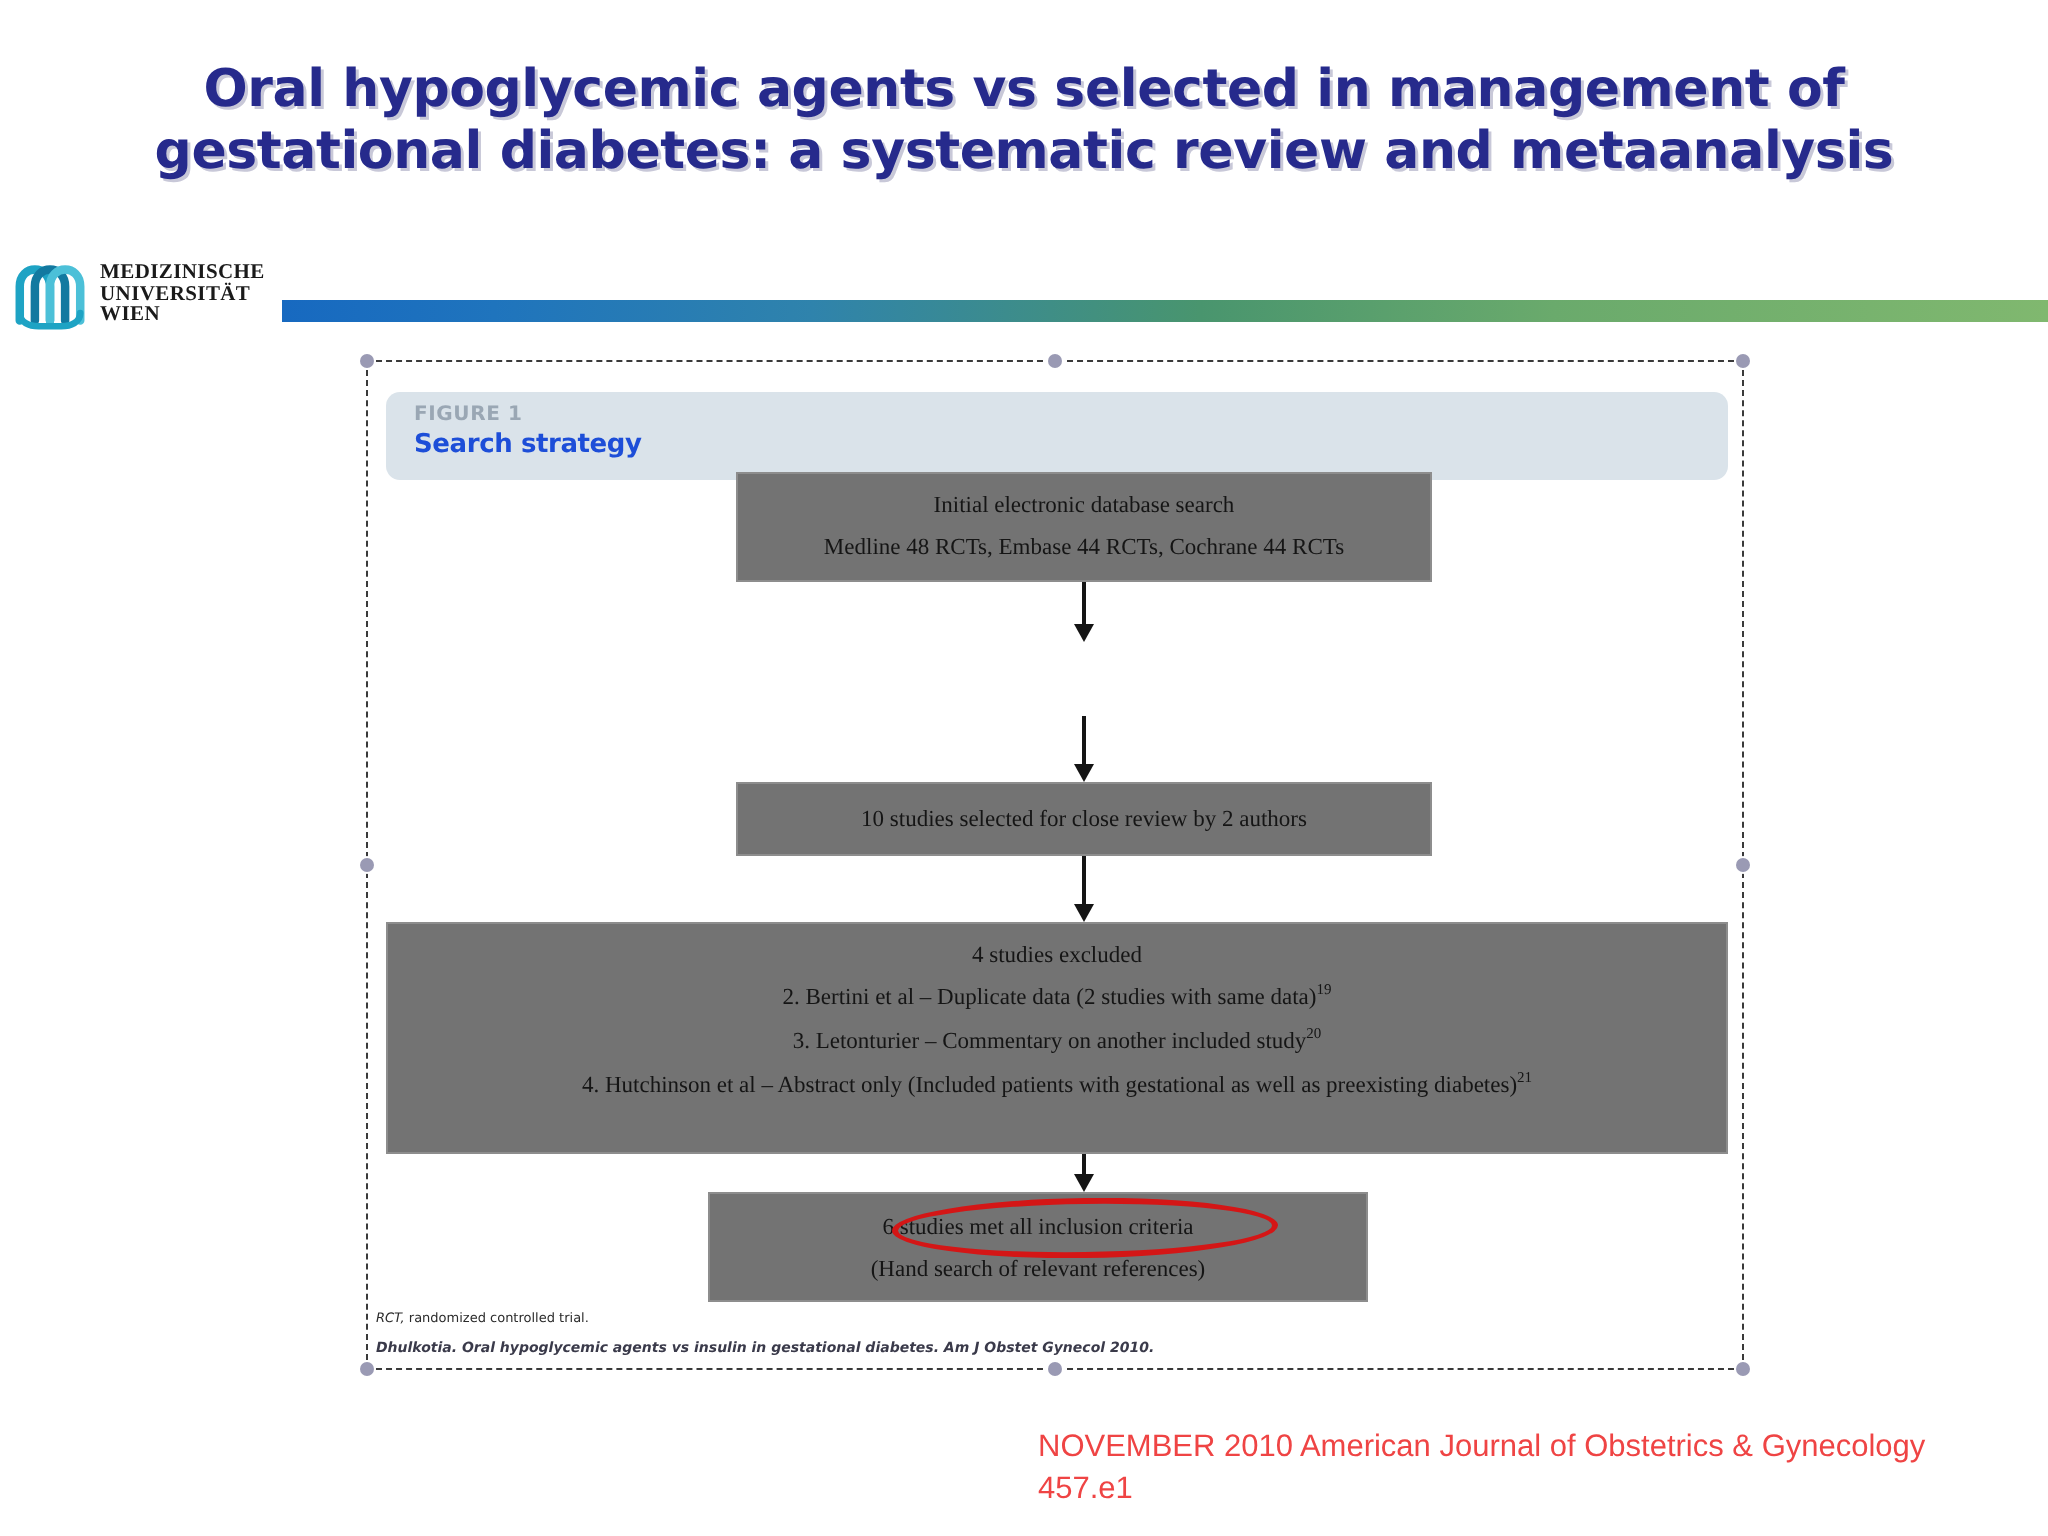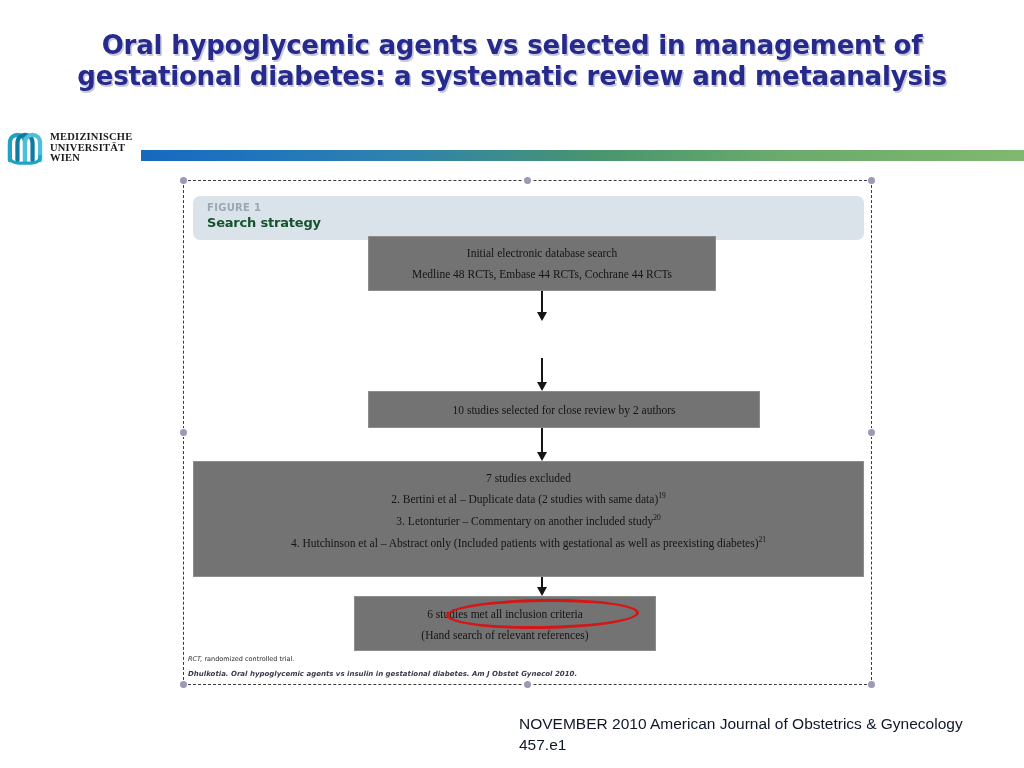--- a/index.html
+++ b/index.html
@@ -112,21 +112,21 @@
     font-size: 10px;
     font-weight: bold;
     letter-spacing: 0.3px;
     color: #9aa7b4;
     line-height: 13px;
   }
   .figure-heading {
     font-family: "DejaVu Sans", sans-serif;
     font-size: 13px;
     font-weight: bold;
-    color: #14532d;
+    color: #1d4ed8;
     line-height: 17px;
     letter-spacing: -0.2px;
   }
 
   
   .flow {
     position: absolute;
     left: 0;
     top: 0;
     width: 689px;
@@ -141,23 +141,23 @@
     color: #151515;
     text-align: center;
   }
   .node .ln {
     display: block;
     font-size: 11.5px;
     line-height: 21px;
   }
   .node-a { left: 184px; top: 55px;  width: 348px; height: 55px; padding-top: 6px; }
   .node-b { left: 184px; top: 140px; width: 348px; height: 37px; padding-top: 8px; }
-  .node-c { left: 184px; top: 210px; width: 392px; height: 37px; padding-top: 8px; }
+  .node-c { left: 184px; top: 210px; width: 348px; height: 37px; padding-top: 8px; }
   .node-d { left: 9px;   top: 280px; width: 671px; height: 116px; padding-top: 6px; }
-  .node-e { left: 170px; top: 415px; width: 302px; height: 55px; padding-top: 7px; }
+  .node-e { left: 170px; top: 415px; width: 330px; height: 55px; padding-top: 7px; }
 
   .node-d .ln { line-height: 22px; }
   .node-d .ln.first { line-height: 20px; }
   sup {
     font-size: 7.5px;
     vertical-align: super;
     line-height: 0;
   }
 
   
@@ -219,21 +219,21 @@
 
   
   .caption {
     position: absolute;
     left: 519px;
     top: 713px;
     width: 480px;
     font-family: "Liberation Sans", sans-serif;
     font-size: 15.5px;
     line-height: 21px;
-    color: #0f172a;
+    color: #ef4444;
   }
 </style>
 </head>
 <body>
 
 <div class="slide-title">
   <span class="line1">Oral hypoglycemic agents vs selected in management of</span>
   <span class="line2">gestational diabetes: a systematic review and metaanalysis</span>
 </div>
 
@@ -283,21 +283,21 @@
 
     <div class="arrow arrow-2"></div>
 
     <div class="node node-c">
       <span class="ln">10 studies selected for close review by 2 authors</span>
     </div>
 
     <div class="arrow arrow-3"></div>
 
     <div class="node node-d">
-      <span class="ln first">7 studies excluded</span>
+      <span class="ln first">4 studies excluded</span>
       <span class="ln"><span>2. Bertini et al – Duplicate data (2 studies with same data)</span><sup>19</sup></span>
       <span class="ln"><span>3. Letonturier – Commentary on another included study</span><sup>20</sup></span>
       <span class="ln"><span>4. Hutchinson et al – Abstract only (Included patients with gestational as well as preexisting diabetes)</span><sup>21</sup></span>
     </div>
 
     <div class="arrow arrow-4"></div>
 
     <div class="node node-e">
       <span class="ln">6 studies met all inclusion criteria</span>
       <span class="ln">(Hand search of relevant references)</span>

